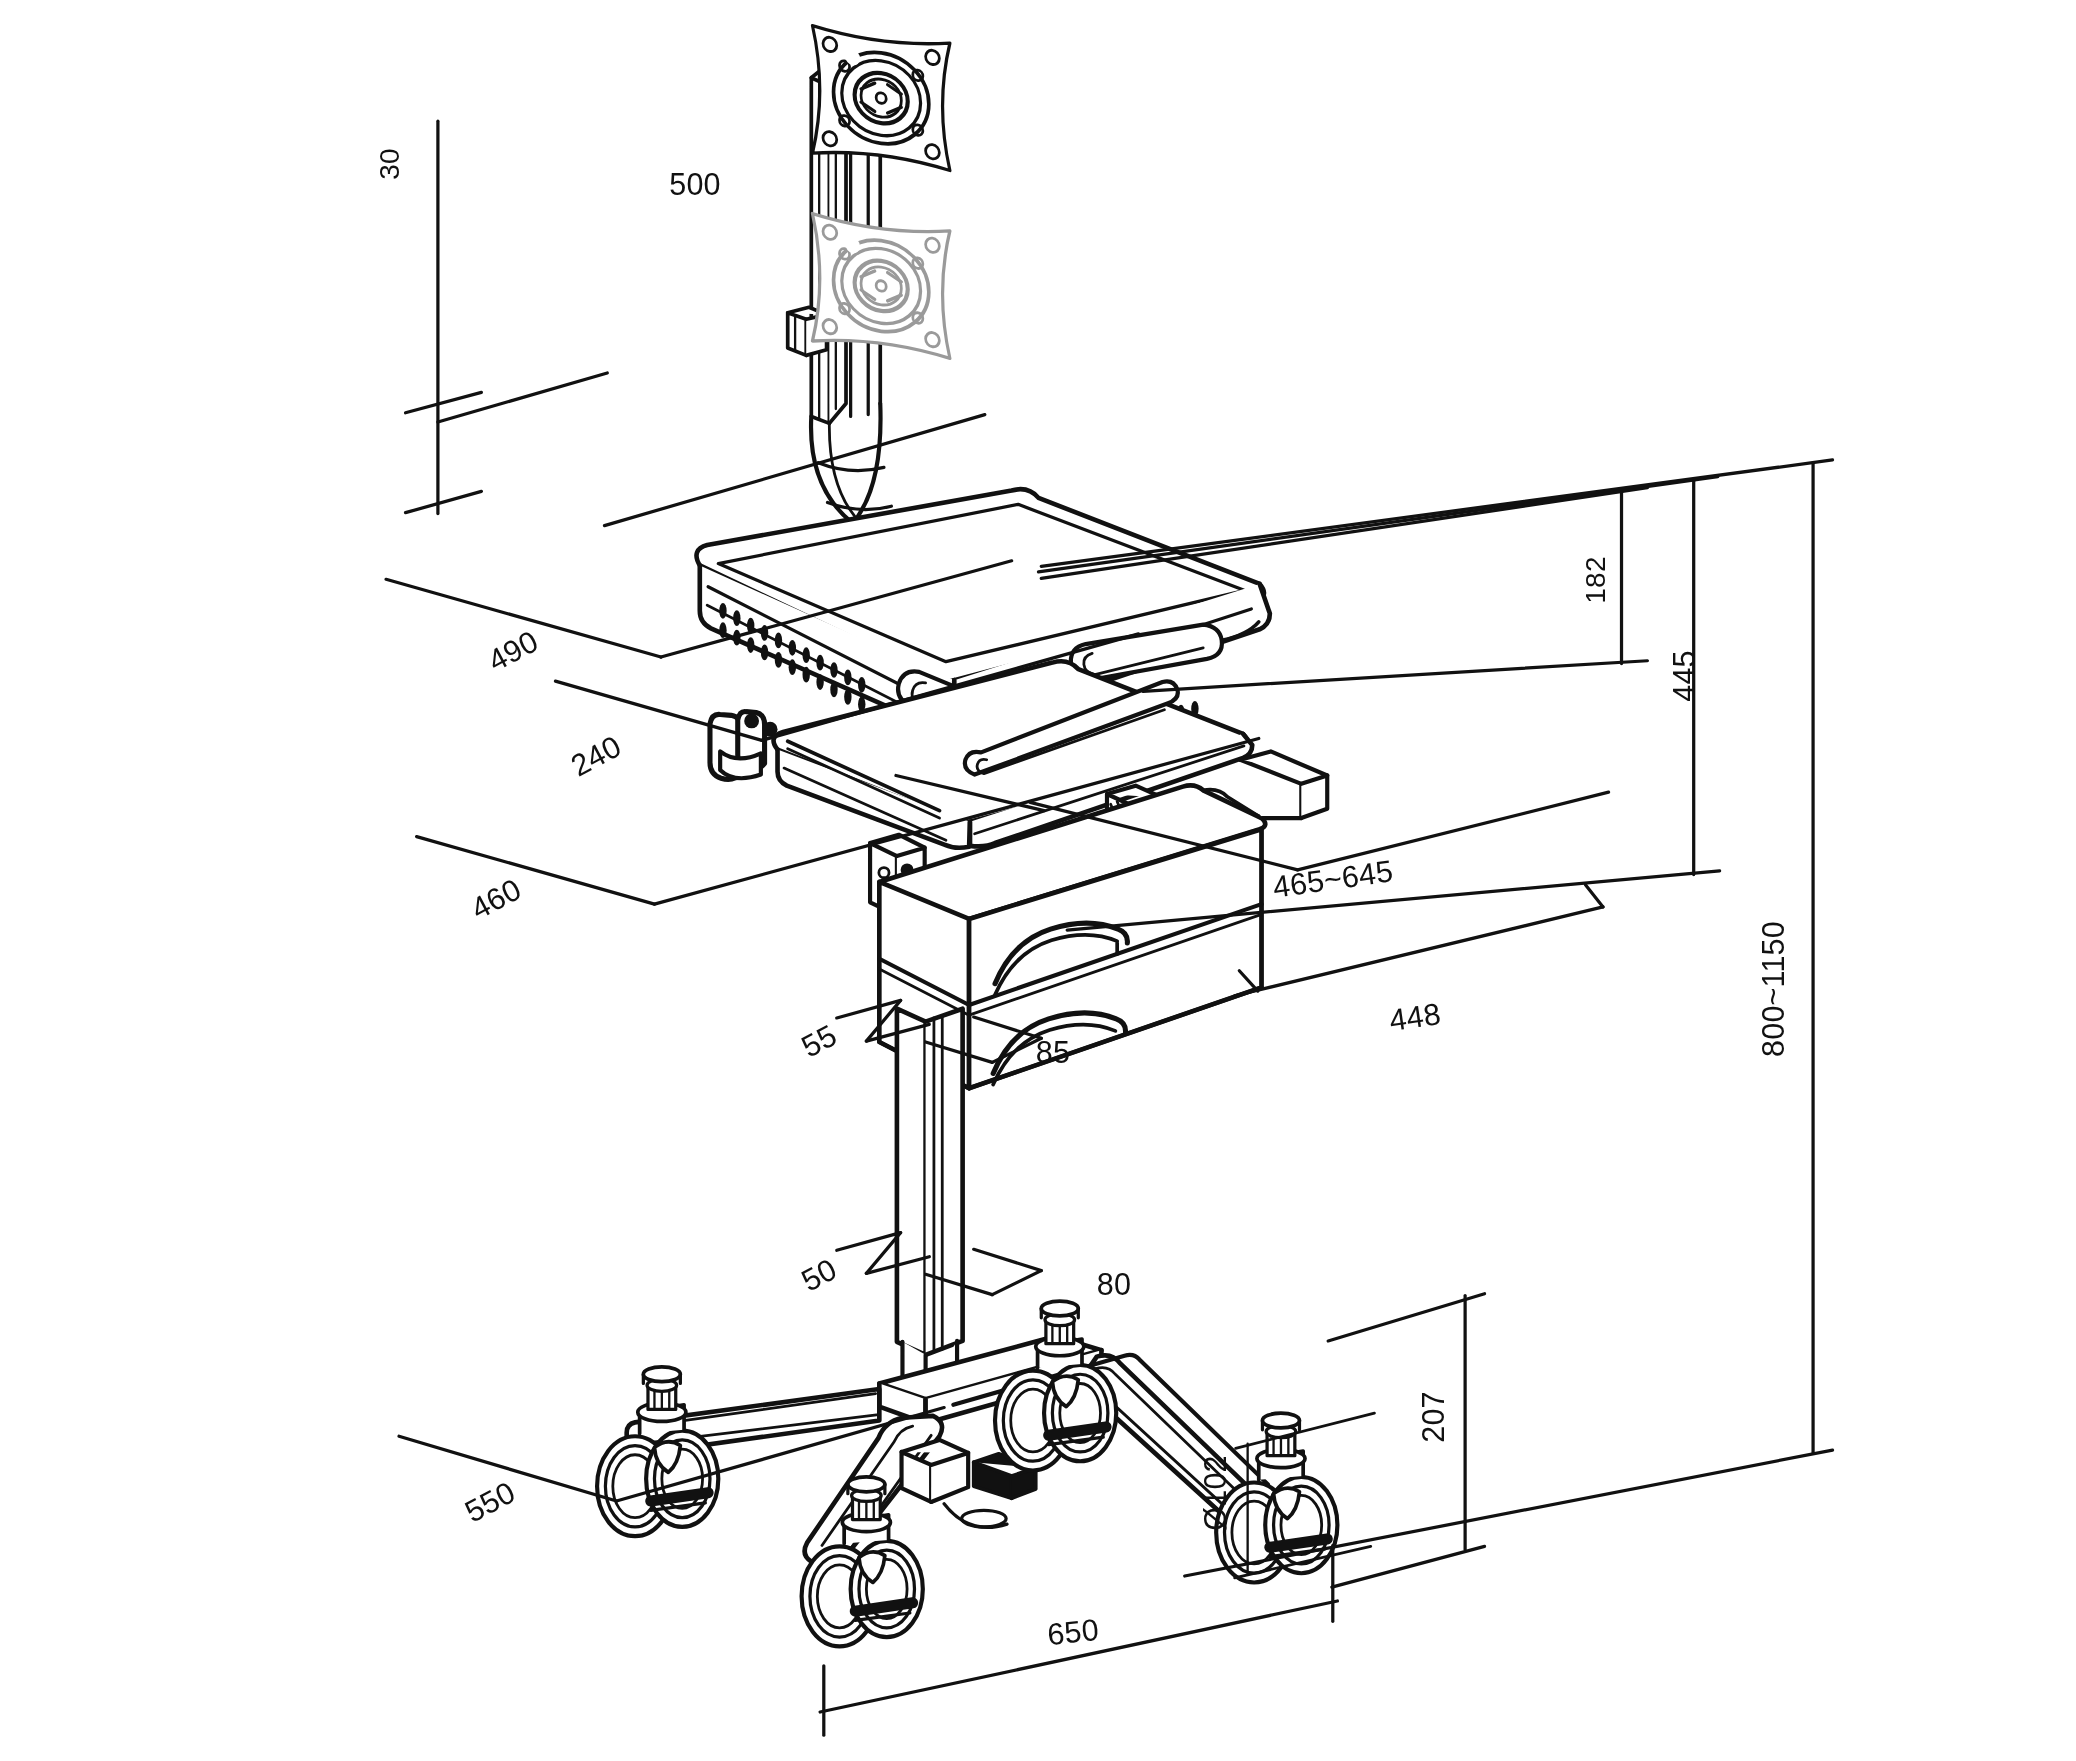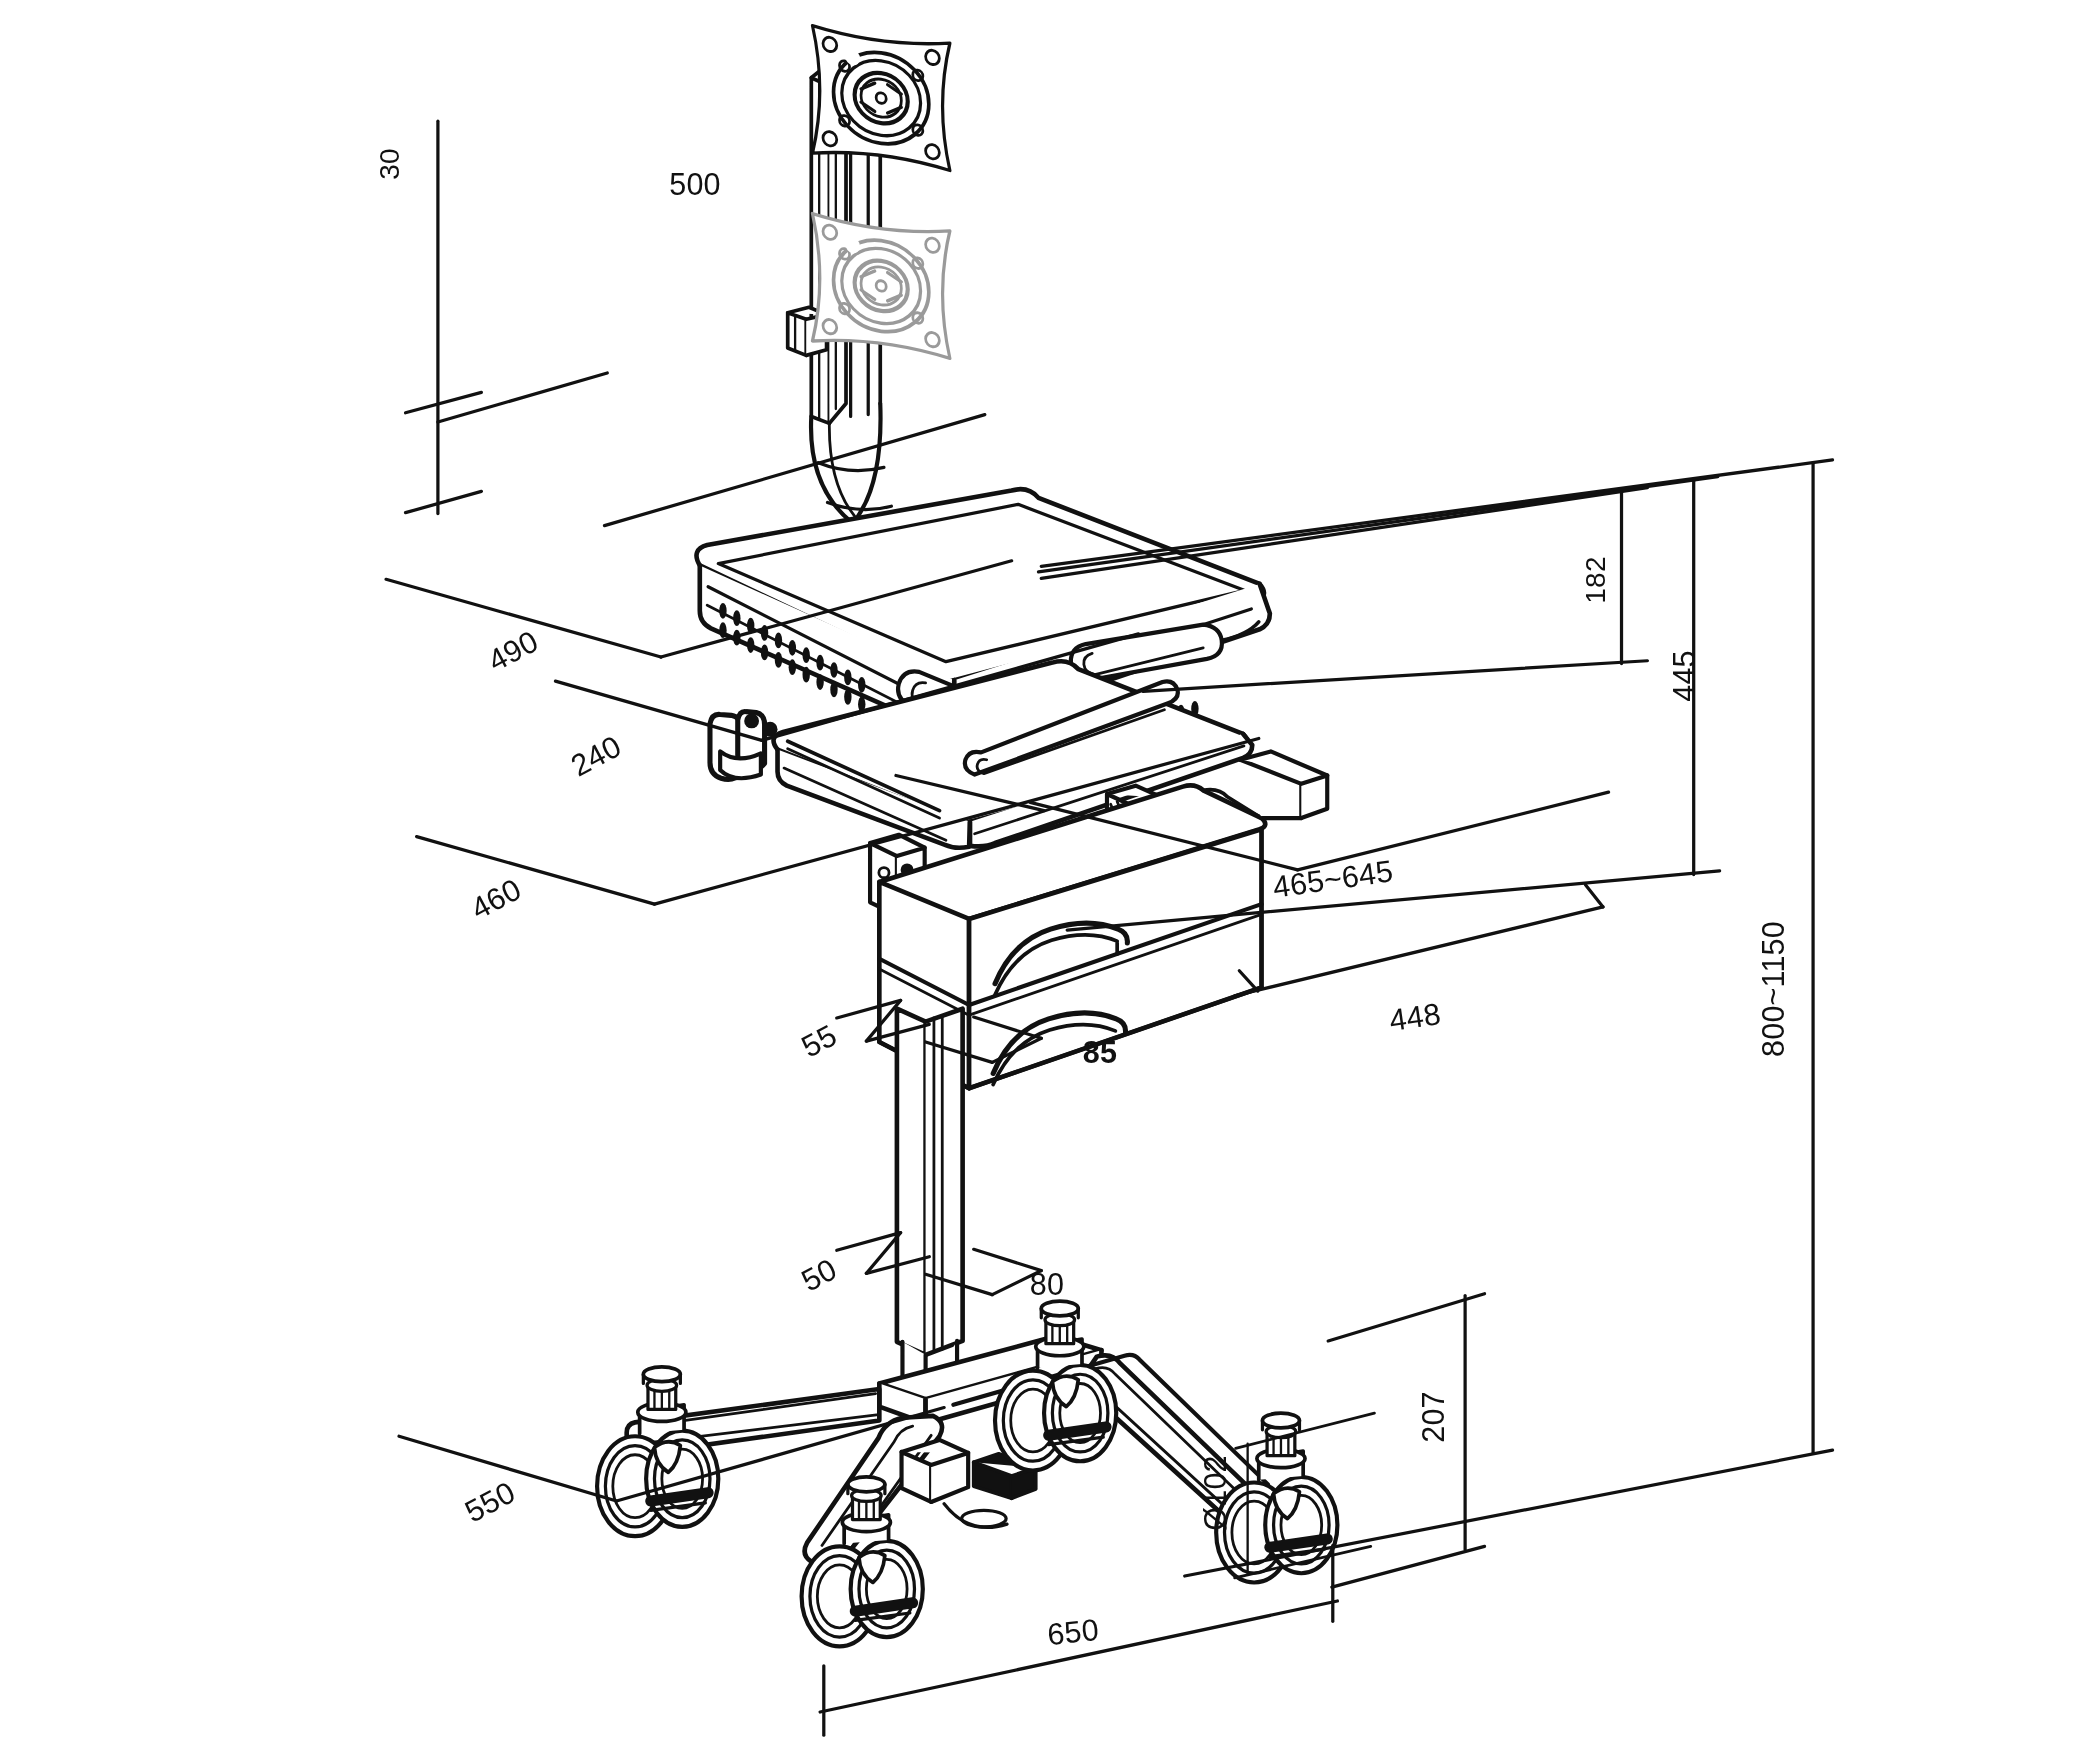--- a/index.html
+++ b/index.html
@@ -405,25 +405,25 @@
   <div class="dimtxt" style="left:1684px;top:676px;font-size:30.5px;transform:translate(-50%,-50%) rotate(-90deg);">445</div>
 
   <div class="dimtxt" style="left:1333px;top:879px;font-size:30.5px;transform:translate(-50%,-50%) rotate(-8deg);">465~645</div>
 
   <div class="dimtxt" style="left:1415px;top:1017px;font-size:30.5px;transform:translate(-50%,-50%) rotate(-8deg);">448</div>
 
   <div class="dimtxt" style="left:1773px;top:989px;font-size:30.5px;transform:translate(-50%,-50%) rotate(-90deg);">800~1150</div>
 
   <div class="dimtxt" style="left:819px;top:1041px;font-size:30.5px;transform:translate(-50%,-50%) rotate(-28deg);">55</div>
 
-  <div class="dimtxt" style="left:1100px;top:1052px;font-size:30.5px;transform:translate(-50%,-50%) rotate(0deg);font-weight:bold;">85</div>
+  <div class="dimtxt" style="left:1053px;top:1052px;font-size:30.5px;transform:translate(-50%,-50%) rotate(0deg);">85</div>
 
   <div class="dimtxt" style="left:819px;top:1275px;font-size:30.5px;transform:translate(-50%,-50%) rotate(-28deg);">50</div>
 
-  <div class="dimtxt" style="left:1047px;top:1284px;font-size:30.5px;transform:translate(-50%,-50%) rotate(0deg);">80</div>
+  <div class="dimtxt" style="left:1114px;top:1284px;font-size:30.5px;transform:translate(-50%,-50%) rotate(0deg);">80</div>
 
   <div class="dimtxt" style="left:490px;top:1502px;font-size:30.5px;transform:translate(-50%,-50%) rotate(-28deg);">550</div>
 
   <div class="dimtxt" style="left:1433px;top:1417px;font-size:30.5px;transform:translate(-50%,-50%) rotate(-90deg);">207</div>
 
   <div class="dimtxt" style="left:1215px;top:1493px;font-size:30.5px;transform:translate(-50%,-50%) rotate(-90deg);">Ø102</div>
 
   <div class="dimtxt" style="left:1073px;top:1632px;font-size:30.5px;transform:translate(-50%,-50%) rotate(-6deg);">650</div>
 
 </div>

